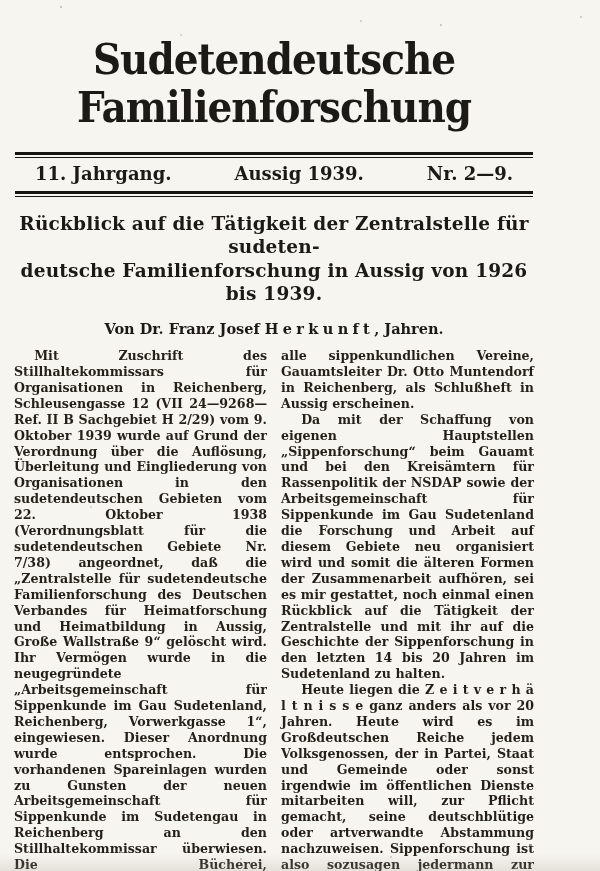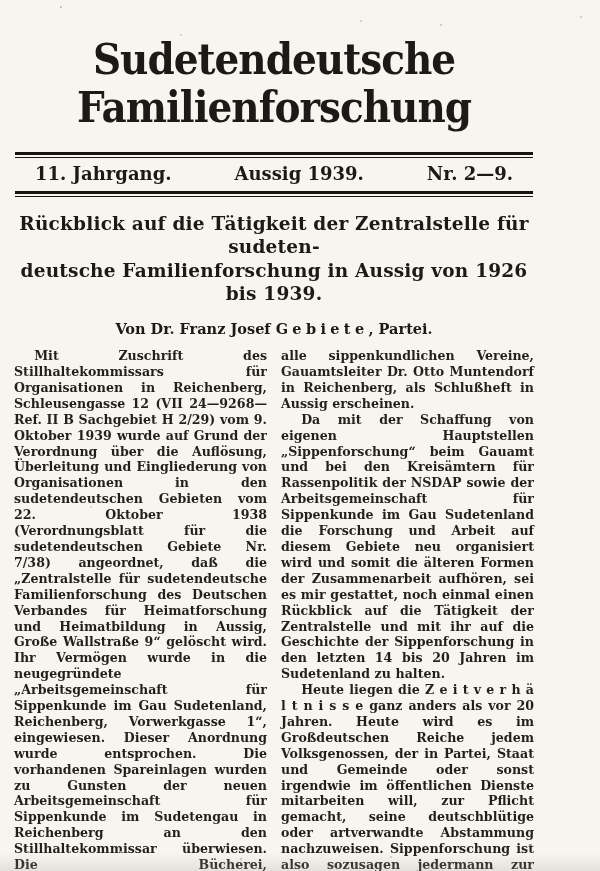--- a/index.html
+++ b/index.html
@@ -97,21 +97,21 @@
   </div>
 
   <div class="double-rule rule-bottom"></div>
 
   <h2 class="article-title">
     <span>Rückblick auf die Tätigkeit der Zentralstelle für sudeten-</span><br>
     <span>deutsche Familienforschung in Aussig von 1926 bis 1939.</span>
   </h2>
 
   <div class="byline">
-    <span>Von Dr. Franz Josef </span><span class="spaced-name">Gebiete</span><span>, Partei.</span>
+    <span>Von Dr. Franz Josef </span><span class="spaced-name">Herkunft</span><span>, Jahren.</span>
   </div>
 
   <div class="columns">
     <div class="col">
         <p class="indent">Mit Zuschrift des Stillhaltekommissars für Organisationen in Reichenberg, Schleusengasse 12 (VII 24—9268— Ref. II B Sachgebiet H 2/29) vom 9. Oktober 1939 wurde auf Grund der Verordnung über die Auflösung, Überleitung und Eingliederung von Organisationen in den sudetendeutschen Gebieten vom 22. Oktober 1938 (Verordnungsblatt für die sudetendeutschen Gebiete Nr. 7/38) angeordnet, daß die „Zentralstelle für sudetendeutsche Familienforschung des Deutschen Verbandes für Heimatforschung und Heimatbildung in Aussig, Große Wallstraße 9“ gelöscht wird. Ihr Vermögen wurde in die neugegründete „Arbeitsgemeinschaft für Sippenkunde im Gau Sudetenland, Reichenberg, Vorwerkgasse 1“, eingewiesen. Dieser Anordnung wurde entsprochen. Die vorhandenen Spareinlagen wurden zu Gunsten der neuen Arbeitsgemeinschaft für Sippenkunde im Sudetengau in Reichenberg an den Stillhaltekommissar überwiesen. Die Bücherei, Zeitschriftensammlung, Kartei und Materialiensammlung zur Geschichte einzelner Familien wurde am 3. November von dem Vertreter der Gausippenstelle in Reichenberg, Dr. Siegfried Rosezin, übernommen und nach Reichenberg befördert. Auf diese Weise hat die „Zentralstelle für sudetendeutsche Familienforschung in Aussig“ aufgehört zu bestehen. Nur dieses letzte Heft der Zeitschrift „Sudetendeutsche Familienforschung“ konnte noch im Einverständnis mit dem Unterbevollmächtigten des Stillhaltekommissars für Organisationen für</p>
       </div>
     <div class="col">
         <p>alle sippenkundlichen Vereine, Gauamtsleiter Dr. Otto Muntendorf in Reichenberg, als Schlußheft in Aussig erscheinen.</p>
         <p class="indent">Da mit der Schaffung von eigenen Hauptstellen „Sippenforschung“ beim Gauamt und bei den Kreisämtern für Rassenpolitik der NSDAP sowie der Arbeitsgemeinschaft für Sippenkunde im Gau Sudetenland die Forschung und Arbeit auf diesem Gebiete neu organisiert wird und somit die älteren Formen der Zusammenarbeit aufhören, sei es mir gestattet, noch einmal einen Rückblick auf die Tätigkeit der Zentralstelle und mit ihr auf die Geschichte der Sippenforschung in den letzten 14 bis 20 Jahren im Sudetenland zu halten.</p>
         <p class="indent">Heute liegen die Z e i t v e r h ä l t n i s s e ganz anders als vor 20 Jahren. Heute wird es im Großdeutschen Reiche jedem Volksgenossen, der in Partei, Staat und Gemeinde oder sonst irgendwie im öffentlichen Dienste mitarbeiten will, zur Pflicht gemacht, seine deutschblütige oder artverwandte Abstammung nachzuweisen. Sippenforschung ist also sozusagen jedermann zur Pflicht gemacht worden. Vor dem Jahre 1920 gab es nur sehr wenige Menschen, die sich aus eigenem Antriebe, angeregt durch Bücher, Lehrer, Freunde und Bekannte mit Nachforschungen über die Herkunft der eigenen Familie befaßten. Familienforschung wurde förmlich als eine Sache der persönlichen Eitelkeit angesehen und es mag vorgekommen sein, daß jemand seine Herkunft von berühmten oder adeligen Vorfahren nachweisen wollte oder überhaupt bemüht war, seinen „Stamm-</p>

